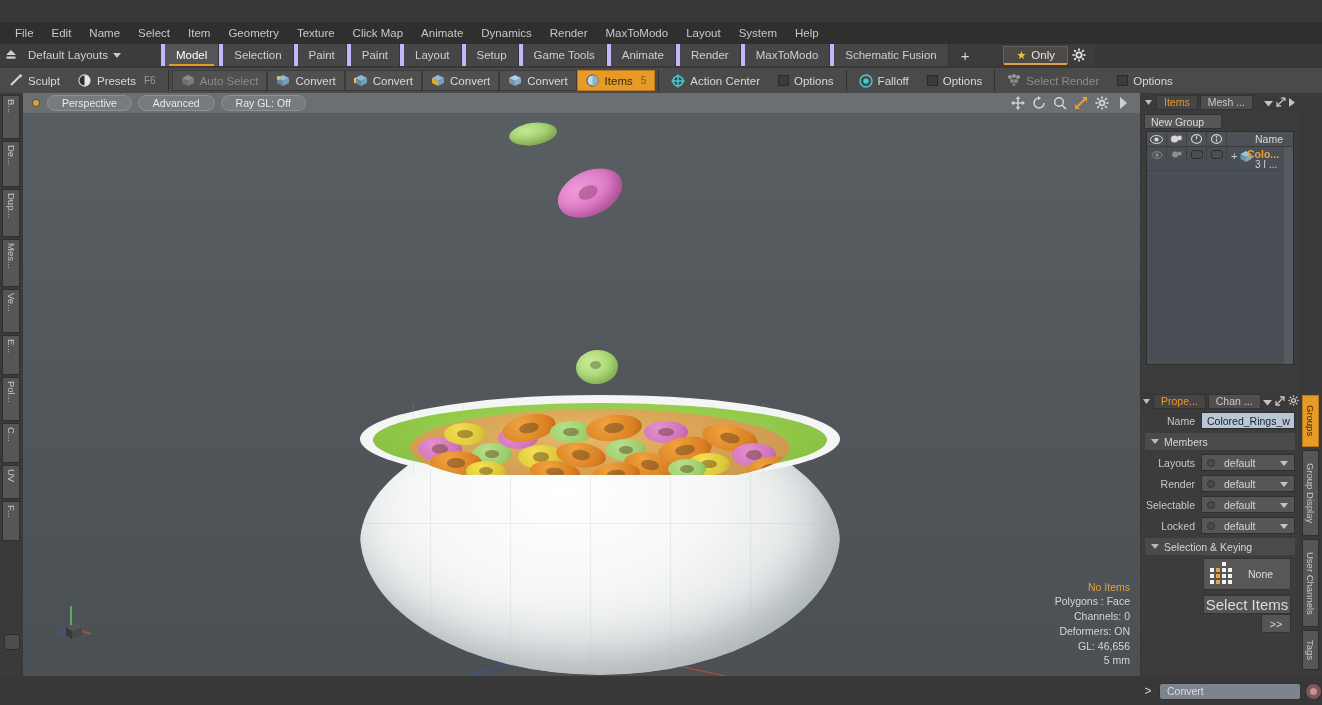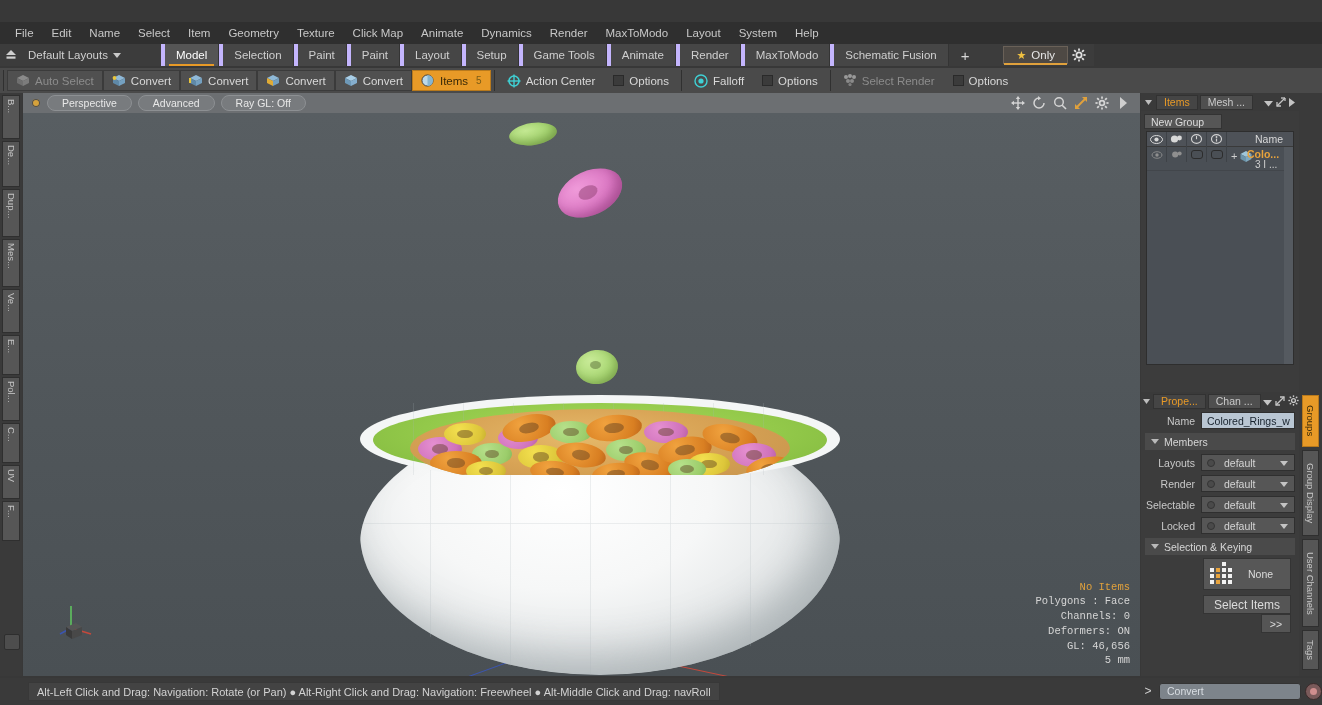--- a/index.html
+++ b/index.html
@@ -134,21 +134,21 @@
   .vp-dot { width: 8px; height: 8px; border-radius: 50%; background: #d6a23b; margin: 0 7px 0 5px; flex:none;
             box-shadow: 0 0 0 1px #4d4d4d inset; }
   .pill {
     font-size: 10.5px; color: #e8e8e8; background: #787b7e; border: 1px solid #8d9093;
     border-radius: 9px; padding: 1px 14px; margin-right: 6px; white-space: nowrap;
   }
   .vp-head-right { margin-left: auto; display: flex; align-items: center; gap: 7px; padding-right: 6px; }
   .vp-icon { width: 14px; height: 14px; display:flex; align-items:center; justify-content:center; }
 
   .vp-scene { position: absolute; left: 0; top: 20px; right: 0; bottom: 0;
-              background: linear-gradient(#585e62 0%, #50565a 55%, #4a5054 100%); font-family: Liberation Mono, monospace; }
+              background: linear-gradient(#585e62 0%, #50565a 55%, #4a5054 100%); }
 
   
   .axis { position: absolute; height: 1px; transform-origin: left center; }
 
   
   .bowl-wrap { position: absolute; left: 337px; top: 282px; width: 480px; height: 290px; }
   .bowl-outer {
     position: absolute; left: 0; top: 18px; width: 480px; height: 262px;
     border-radius: 50% / 46% 46% 54% 54%;
     background: radial-gradient(ellipse at 42% 30%, #ffffff 0%, #f6f7f7 38%, #e3e6e7 66%, #c9cfd1 100%);
@@ -263,21 +263,21 @@
   .selbox {
     margin: 3px 8px 0 62px; height: 32px; background: #575757; border: 1px solid #343434;
     display: flex; align-items: center; position: relative;
   }
   .selbox .label { font-size: 10.5px; color: #dcdcdc; margin-left: 44px; }
   .dotgrid { position: absolute; left: 6px; top: 3px; width: 30px; height: 26px; }
   .dotgrid i { position: absolute; width: 4px; height: 4px; background: #f2f2f2; }
   .dotgrid i.am { background: #e8a33c; }
   .btn-wide {
     margin: 5px 8px 0 62px; height: 19px; background: #555555; border: 1px solid #343434;
-    font-size: 12px; color: #dcdcdc; display: flex; align-items: center; justify-content: center;
+    font-size: 15px; color: #dcdcdc; display: flex; align-items: center; justify-content: center;
   }
   .btn-gg {
     position: absolute; right: 8px; top: 222px; width: 30px; height: 19px;
     background: #555555; border: 1px solid #343434; font-size: 10.5px; color: #dcdcdc;
     display: flex; align-items: center; justify-content: center;
   }
 
   .rightstrip { position: absolute; left: 1299px; top: 93px; width: 23px; height: 583px; background: #3a3a3a; }
   .rs-tab {
     width: 17px; margin: 2px 3px 3px 3px; background: #565656; border: 1px solid #2f2f2f;
@@ -379,20 +379,41 @@
               <line x1="11.5" y1="11.5" x2="13.5" y2="13.5"></line>
             <line x1="13.5" y1="2.5" x2="11.5" y2="4.5"></line>
               <line x1="4.5" y1="11.5" x2="2.5" y2="13.5"></line>
           </g>
         </svg>
       </div>
     </div>
   </div>
 
   <div class="toolbar">
+    <div class="tb-group">
+      <div class="tbtn flat">
+        <span class="brush-ic">
+          <svg width="14" height="13" viewBox="0 0 14 13">
+            <line x1="2" y1="11" x2="11" y2="2" stroke="#d9d9d9" stroke-width="2"></line>
+            <circle cx="11.5" cy="1.8" r="1.6" fill="#cfcfcf"></circle>
+          </svg>
+        </span>
+        <span>Sculpt</span>
+      </div>
+      <div class="tbtn flat">
+        <span class="brush-ic">
+          <svg width="13" height="13" viewBox="0 0 14 14">
+            <circle cx="7" cy="7" r="6" fill="#2e2e2e" stroke="#d9d9d9" stroke-width="1.2"></circle>
+            <path d="M7 1 A6 6 0 0 1 7 13 Z" fill="#e6e6e6"></path>
+          </svg>
+        </span>
+        <span>Presets</span>
+        <span class="hk">F6</span>
+      </div>
+    </div>
     <div class="tb-sep"></div>
     <div class="tb-group">
       <div class="tbtn dim">
         <span class="cube-ic">
           <svg width="14" height="13" viewBox="0 0 14 13">
             <polygon points="7,1 13,4 7,7 1,4" fill="#8b8b8b"></polygon>
             <polygon points="1,4 7,7 7,12 1,9" fill="#6f6f6f"></polygon>
             <polygon points="13,4 7,7 7,12 13,9" fill="#7c7c7c"></polygon>
           </svg>
         </span>
@@ -940,23 +961,20 @@
   </div>
 
   <div class="rightstrip">
     <div style="height:300px"></div>
     <div class="rs-tab active" style="height:52px">Groups</div>
     <div class="rs-tab" style="height:86px">Group Display</div>
     <div class="rs-tab" style="height:88px">User Channels</div>
     <div class="rs-tab" style="height:40px">Tags</div>
   </div>
 
-  <div class="statusbar">
-    <div class="status-text">Alt-Left Click and Drag: Navigation: Rotate (or Pan) ● Alt-Right Click and Drag: Navigation: Freewheel ● Alt-Middle Click and Drag: navRoll</div>
-  </div>
   <div class="cmd-wrap">
     <div class="cmd-gt">&gt;</div>
     <div class="cmd-input">Convert</div>
     <div class="cmd-rec">
         <i></i>
       </div>
   </div>
 
 </div>
 

